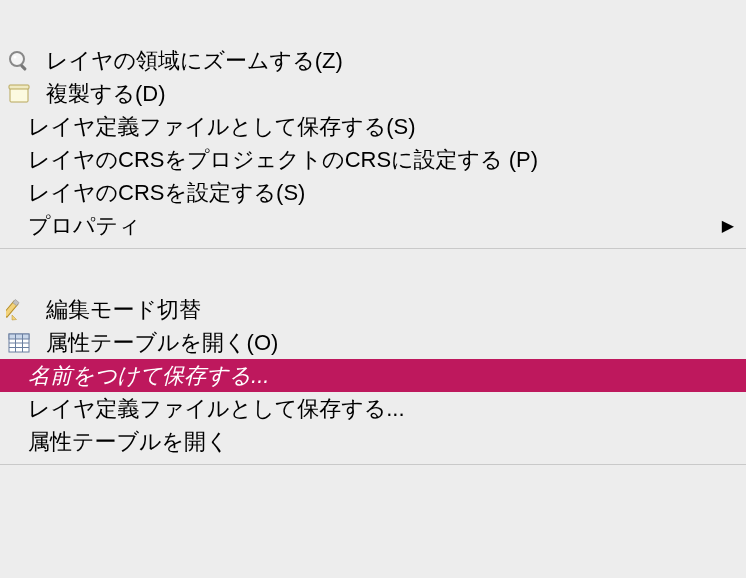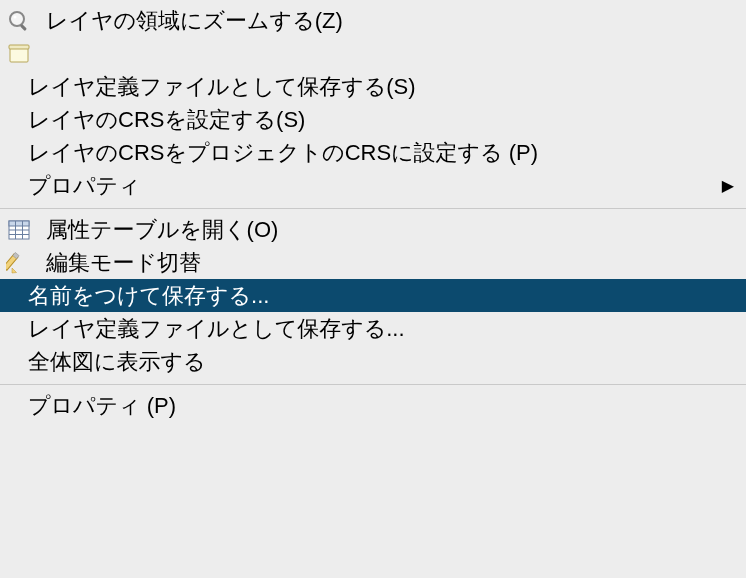--- a/index.html
+++ b/index.html
@@ -11,32 +11,33 @@
     font-family: "Hiragino Kaku Gothic ProN", "Hiragino Sans", "Yu Gothic", Meiryo, sans-serif;
     font-size: 22px;
     color: #000;
     background: #ededed;
     overflow: hidden;
   }
   .menu {
     width: 746px;
     background: #ededed;
   }
-  .group { padding: 4px 0 6px 0; }
+  .group { padding: 4px 0 6px 0; margin-top: 40px; }
   .item {
     display: flex;
     align-items: center;
     height: 33px;
     padding: 0 10px 0 6px;
     white-space: nowrap;
     position: relative;
   }
   .item.highlight {
-    background: #0c4a6e;
+    background: #be185d;
     color: #fff;
+    font-style: italic;
   }
   .icon-slot {
     width: 38px;
     height: 26px;
     display: flex;
     align-items: center;
     justify-content: flex-start;
     margin-right: 2px;
     flex: 0 0 auto;
   }
@@ -81,97 +82,94 @@
 
 
 
     <div class="item">
       <span class="icon-slot">
         <svg width="26" height="26" viewBox="0 0 26 26">
           <rect x="4" y="5" width="18" height="16" rx="1" fill="#fcfae0" stroke="#b7a65a" stroke-width="1"></rect>
           <rect x="3" y="4" width="20" height="4" rx="1" fill="#f0eac2" stroke="#b7a65a" stroke-width="1"></rect>
         </svg>
       </span>
+      <span class="label">複製する(D)</span>
     </div>
 
     <div class="item">
       <span class="no-icon"></span>
       <span class="label">レイヤ定義ファイルとして保存する(S)</span>
     </div>
 
     <div class="item">
       <span class="no-icon"></span>
-      <span class="label">レイヤのCRSを設定する(S)</span>
+      <span class="label">レイヤのCRSをプロジェクトのCRSに設定する (P)</span>
     </div>
 
     <div class="item">
       <span class="no-icon"></span>
-      <span class="label">レイヤのCRSをプロジェクトのCRSに設定する (P)</span>
+      <span class="label">レイヤのCRSを設定する(S)</span>
     </div>
 
     <div class="item">
       <span class="no-icon"></span>
       <span class="label">プロパティ</span>
       <span class="spacer"></span>
       <span class="submenu-arrow">▶</span>
     </div>
 
   </div>
 
   <div class="sep"></div>
 
   <div class="group">
 
     <div class="item">
       <span class="icon-slot">
         <svg width="26" height="26" viewBox="0 0 26 26">
+          <polygon points="6,23 6,18 10.5,22.5" fill="#f2d27a" stroke="#b8902a" stroke-width="0.5"></polygon>
+          <rect x="8" y="4" width="5" height="17" transform="rotate(40 8 4)" fill="#f2d27a" stroke="#b8902a" stroke-width="1"></rect>
+          <rect x="8" y="2" width="5" height="4" transform="rotate(40 8 4)" fill="#c0c0c0" stroke="#888" stroke-width="0.5"></rect>
+        </svg>
+      </span>
+      <span class="label">編集モード切替</span>
+    </div>
+
+    <div class="item">
+      <span class="icon-slot">
+        <svg width="26" height="26" viewBox="0 0 26 26">
           <rect x="3" y="4" width="20" height="18" fill="#fff" stroke="#6a7fa0" stroke-width="1"></rect>
           <rect x="3" y="4" width="20" height="5" fill="#c9d7ea" stroke="#6a7fa0" stroke-width="1"></rect>
           <line x1="3" y1="13" x2="23" y2="13" stroke="#6a7fa0" stroke-width="1"></line>
           <line x1="3" y1="17.5" x2="23" y2="17.5" stroke="#6a7fa0" stroke-width="1"></line>
           <line x1="9.5" y1="4" x2="9.5" y2="22" stroke="#6a7fa0" stroke-width="1"></line>
           <line x1="16.5" y1="4" x2="16.5" y2="22" stroke="#6a7fa0" stroke-width="1"></line>
         </svg>
       </span>
       <span class="label">属性テーブルを開く(O)</span>
-    </div>
-
-    <div class="item">
-      <span class="icon-slot">
-        <svg width="26" height="26" viewBox="0 0 26 26">
-          <polygon points="6,23 6,18 10.5,22.5" fill="#f2d27a" stroke="#b8902a" stroke-width="0.5"></polygon>
-          <rect x="8" y="4" width="5" height="17" transform="rotate(40 8 4)" fill="#f2d27a" stroke="#b8902a" stroke-width="1"></rect>
-          <rect x="8" y="2" width="5" height="4" transform="rotate(40 8 4)" fill="#c0c0c0" stroke="#888" stroke-width="0.5"></rect>
-        </svg>
-      </span>
-      <span class="label">編集モード切替</span>
     </div>
 
     <div class="item highlight">
       <span class="no-icon"></span>
       <span class="label">名前をつけて保存する...</span>
     </div>
 
     <div class="item">
       <span class="no-icon"></span>
       <span class="label">レイヤ定義ファイルとして保存する...</span>
     </div>
 
     <div class="item">
       <span class="no-icon"></span>
-      <span class="label">全体図に表示する</span>
+      <span class="label">属性テーブルを開く</span>
     </div>
 
   </div>
 
   <div class="sep"></div>
 
   <div class="group">
 
-    <div class="item">
-      <span class="no-icon"></span>
-      <span class="label">プロパティ (P)</span>
-    </div>
 
 
   </div>
 
 </div>
 
 </body></html>

